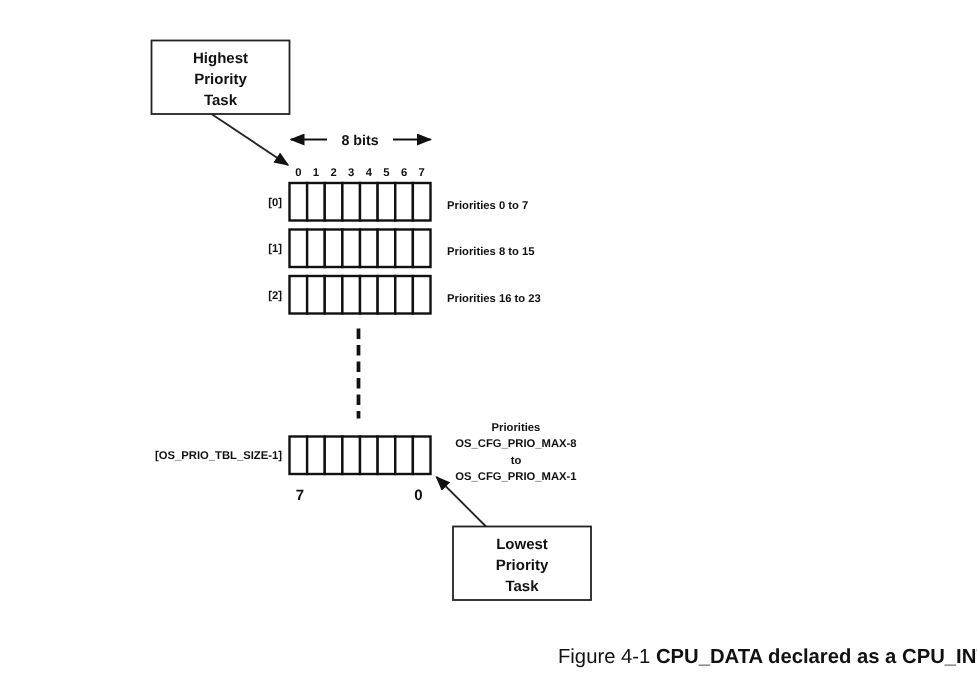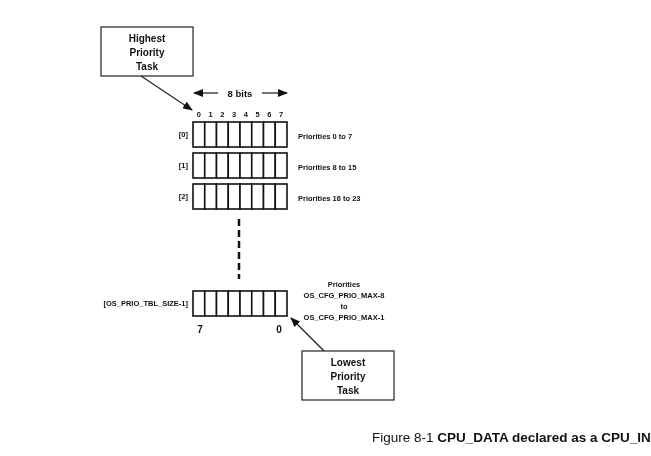--- a/index.html
+++ b/index.html
@@ -109,14 +109,14 @@
   <line x1="324" y1="351" x2="291" y2="318" stroke="#222" stroke-width="1.2" marker-end="url(#ah)"></line>
   <g>
     <rect x="302" y="351" width="92" height="49" fill="#fff" stroke="#222" stroke-width="1.2"></rect>
     <text class="lbl" x="348" y="366" font-size="10" text-anchor="middle">Lowest</text>
     <text class="lbl" x="348" y="380" font-size="10" text-anchor="middle">Priority</text>
     <text class="lbl" x="348" y="394" font-size="10" text-anchor="middle">Task</text>
   </g>
 </svg>
 
 <div class="caption">
-  <span class="prefix">Figure 8-1 </span><span class="bold">CPU_DATA declared as a CPU_INT08U</span>
+  <span class="prefix">Figure 4-1 </span><span class="bold">CPU_DATA declared as a CPU_INT08U</span>
 </div>
 
 </body></html>

